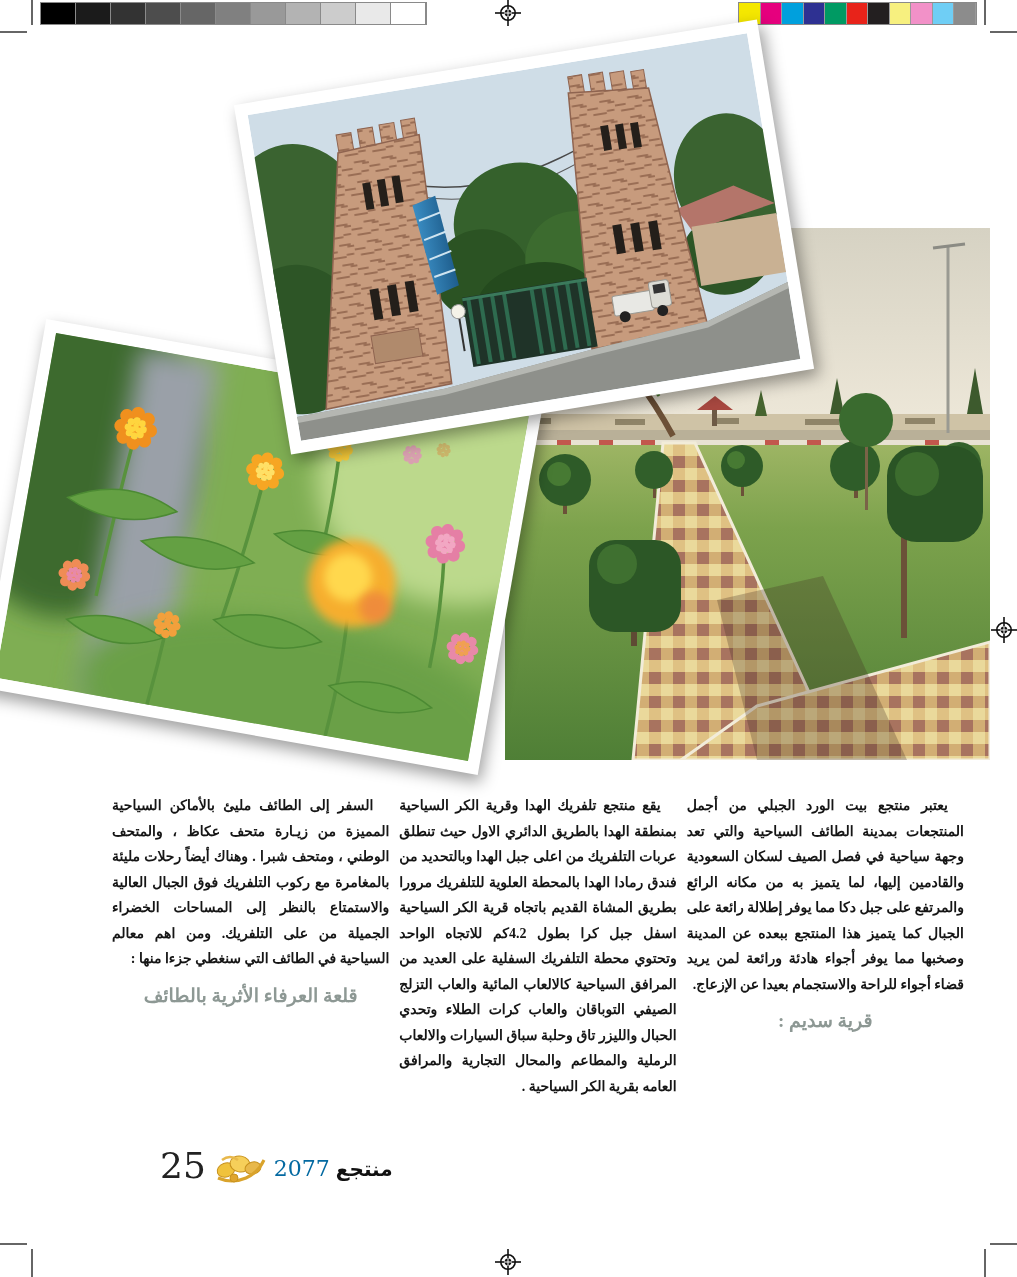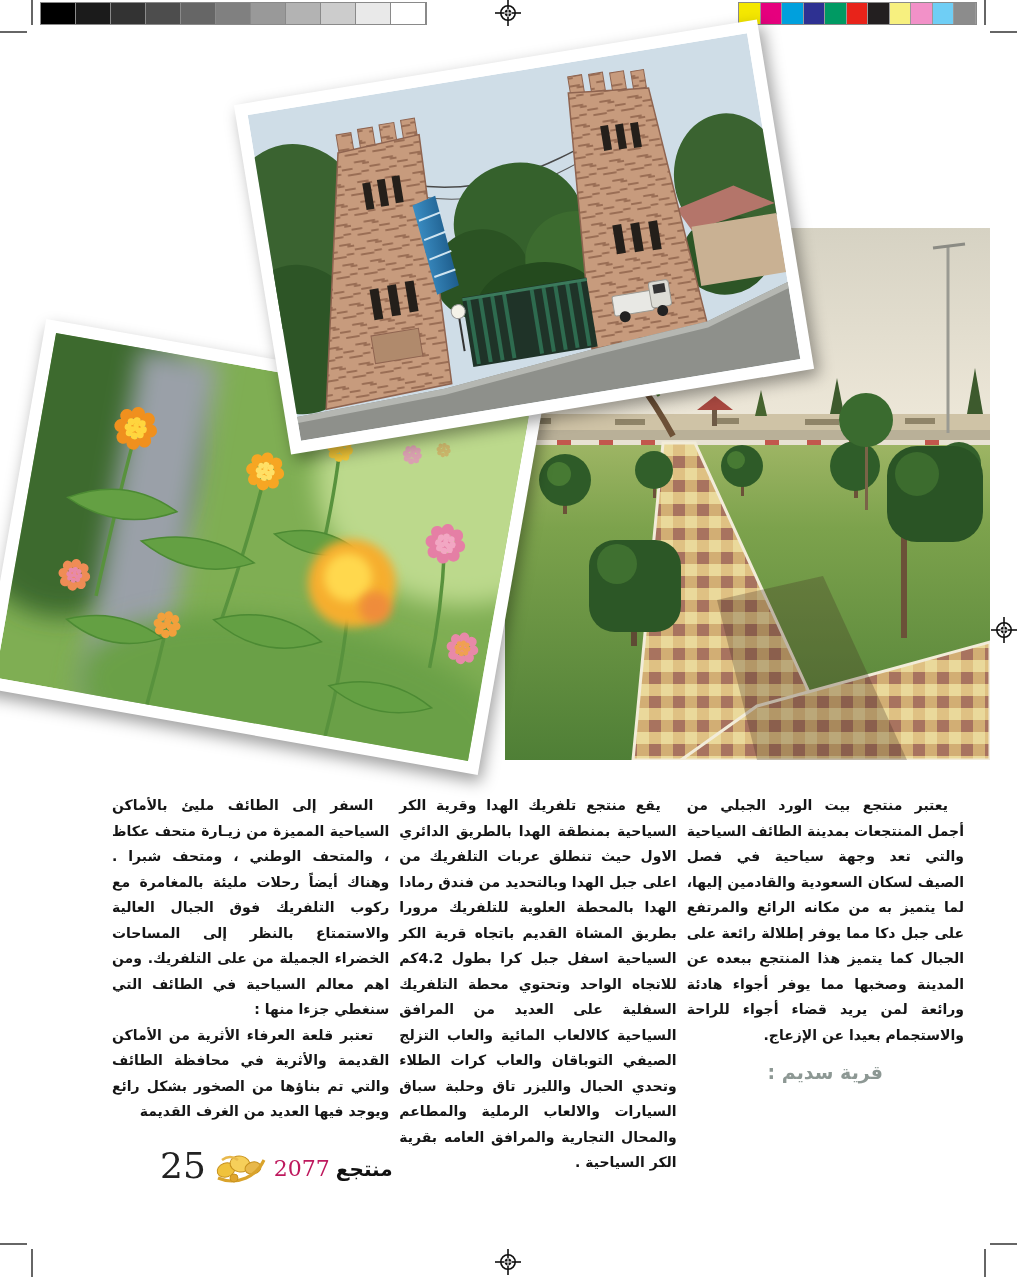--- a/index.html
+++ b/index.html
@@ -18,29 +18,29 @@
   .photo{position:absolute;background:#fff;box-shadow:4px 7px 16px rgba(0,0,0,.38);}
   .photo svg{display:block;}
   .photo-park{left:505px;top:228px;width:485px;height:532px;z-index:1;background:none;box-shadow:none;}
   .photo-flowers{left:10px;top:360px;width:480px;height:350px;padding:12px;z-index:2;
                  transform:rotate(10deg);}
   .photo-towers{left:259px;top:60px;width:506px;height:330px;padding:12px;z-index:3;
                 transform:rotate(-9.3deg);}
   
   .textblock{position:absolute;left:112px;top:793px;width:852px;display:flex;
              flex-direction:row-reverse;gap:10px;direction:rtl;}
-  .col{flex:1;min-width:0;}
+  .col{flex:1;min-width:0;font-family:Liberation Serif, serif;}
   .col p{margin:0;color:#151515;font-size:14px;font-weight:700;line-height:25.5px;
          text-align:justify;text-indent:16px;direction:rtl;}
   .col h3{margin:12px 0 4px 0;color:#8d9894;font-size:19px;font-weight:700;
           text-align:center;line-height:24px;}
   
   .footer{position:absolute;left:160px;top:1146px;display:flex;align-items:flex-end;gap:6px;z-index:4;}
   .pagenum{font-family:"DejaVu Serif",serif;font-size:36px;color:#222;line-height:40px;}
-  .issuenum{font-family:"DejaVu Serif",serif;font-size:22px;color:#be185d;line-height:34px;}
+  .issuenum{font-family:"DejaVu Serif",serif;font-size:22px;color:#0369a1;line-height:34px;}
   .issuelabel{font-size:20px;font-weight:700;color:#111;line-height:34px;direction:rtl;}
 </style>
 </head>
 <body>
 
 <div class="page">
 
   <svg width="0" height="0" style="position:absolute">
     <defs>
       <g id="regmark">
@@ -365,21 +365,21 @@
         <rect x="372" y="233" width="12" height="9" fill="#333"></rect>
         <circle cx="340" cy="260" r="5.5" fill="#222"></circle>
           <circle cx="378" cy="260" r="5.5" fill="#222"></circle>
       </g>
     </svg>
   </div>
 
   <div class="textblock">
     <div class="col">
       <p>السفر إلى الطائف  مليئ بالأماكن السياحية المميزة من زيـارة متحف عكاظ ، والمتحف الوطني ، ومتحف شبرا . وهناك أيضاً رحلات مليئة بالمغامرة مع ركوب التلفريك فوق الجبال العالية والاستمتاع بالنظر إلى المساحات الخضراء الجميلة من على التلفريك. ومن اهم معالم السياحية في الطائف التي سنغطي جزءا منها :</p>
-      <p>تعتبر قلعة العرفاء الأثرية من الأماكن القديمة والأثرية في محافظة الطائف والتي تم بناؤها من الصخور بشكل رائع ويوجد فيها العديد من الغرف القديمة</p>
+      <h3>قلعة العرفاء الأثرية بالطائف</h3>
     </div>
     <div class="col">
       <p>يقع منتجع تلفريك الهدا وقرية الكر السياحية بمنطقة الهدا بالطريق الدائري الاول حيث تنطلق عربات التلفريك من اعلى جبل الهدا وبالتحديد من فندق رمادا الهدا بالمحطة العلوية للتلفريك مرورا بطريق المشاة القديم باتجاه قرية الكر السياحية اسفل جبل كرا بطول 4.2كم للاتجاه الواحد وتحتوي محطة التلفريك السفلية على العديد من المرافق السياحية كالالعاب المائية والعاب التزلج الصيفي التوباقان والعاب كرات الطلاء وتحدي الحبال والليزر تاق وحلبة سباق السيارات والالعاب الرملية والمطاعم والمحال التجارية والمرافق العامه بقرية الكر السياحية .</p>
     </div>
     <div class="col">
       <p>يعتبر منتجع بيت الورد الجبلي من أجمل المنتجعات بمدينة الطائف السياحية والتي تعد وجهة سياحية في فصل الصيف لسكان السعودية والقادمين إليها،  لما يتميز به من مكانه الرائع والمرتفع على جبل دكا مما يوفر إطلالة رائعة على الجبال كما يتميز هذا المنتجع ببعده عن المدينة وصخبها مما يوفر أجواء هادئة ورائعة لمن يريد قضاء أجواء للراحة والاستجمام بعيدا عن الإزعاج.</p>
       <h3>قرية سديم :</h3>
     </div>
   </div>
 

